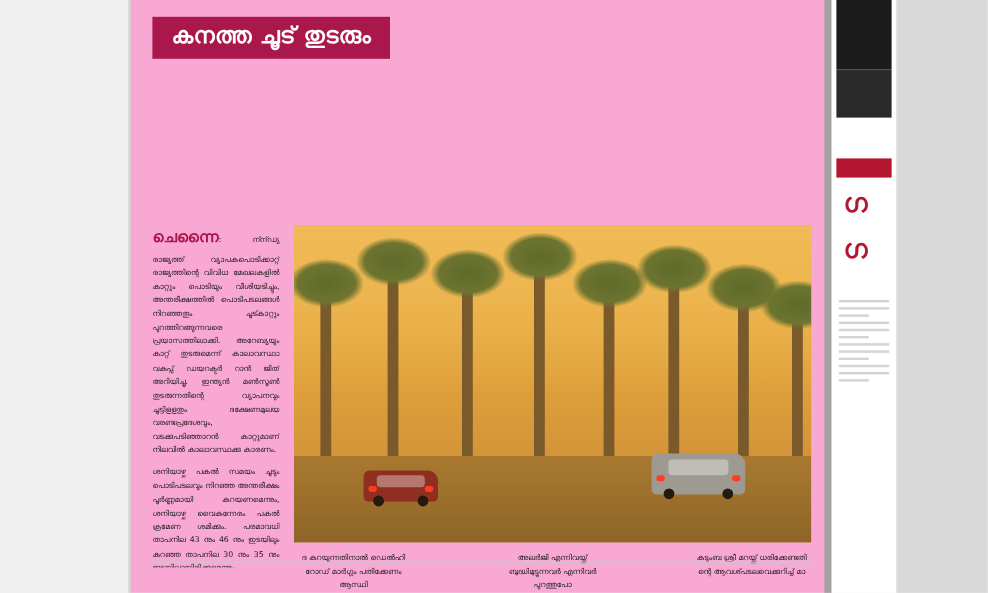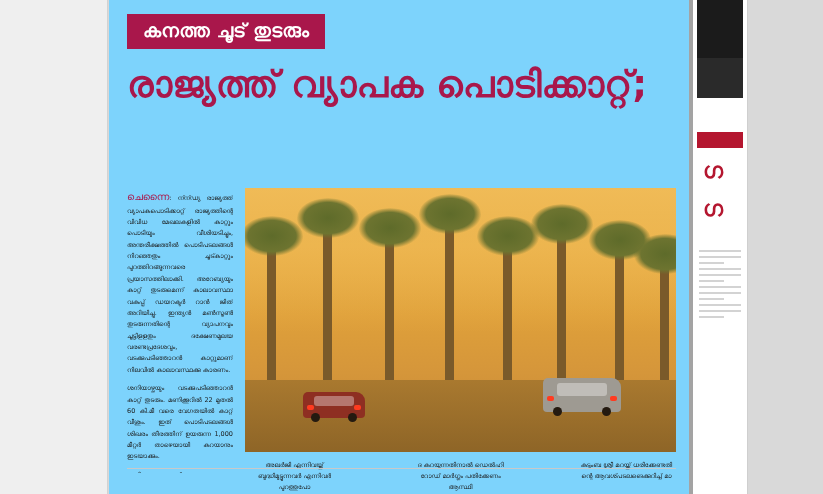--- a/index.html
+++ b/index.html
@@ -21,23 +21,23 @@
     background: #e9e9e9;
   }
 
   
   .article {
     position: absolute;
     left: 108px;
     top: 0;
     width: 585px;
     height: 494px;
-    background: #7dd3fc;
+    background: #f9a8d4;
     border-left: 1px solid #d8d8d8;
-    border-right: 4px solid #a3a3a3;
+    border-right: 6px solid #a3a3a3;
     box-sizing: border-box;
   }
 
   
   .gutter-left {
     position: absolute;
     left: 0;
     top: 0;
     width: 108px;
     height: 494px;
@@ -149,22 +149,22 @@
   .col-text p {
     margin: 0 0 7px 0;
     font-size: 6.5px;
     line-height: 1.75;
     color: #1a1a1a;
     text-align: justify;
     font-family: "DejaVu Sans", sans-serif;
   }
   .col-text p .lead {
     color: #a9174b;
-    font-weight: normal;
-    font-size: 10px;
+    font-weight: bold;
+    font-size: 13px;
   }
 
   .photo {
     position: absolute;
     left: 118px;
     top: 0;
     width: 431px;
     height: 264px;
     background: linear-gradient(#e2a63c 0%, #e8ad43 22%, #dfa03a 48%, #d5963a 70%, #c98c38 86%, #b97f33 100%);
     overflow: hidden;
@@ -259,28 +259,26 @@
 
   <div class="gutter-left">
     <div class="edge"></div>
   </div>
 
   <div class="article">
 
     <div class="kicker">കനത്ത ചൂട് തുടരും</div>
 
     <div class="headline">
-      <div>രാജ്യത്ത് വ്യാപക പൊടിക്കാറ്റ്;</div>
     </div>
 
     <div class="body-area">
 
       <div class="col-text">
         <p><span class="lead">ചെന്നൈ</span><span>: ന്ന്ഡ്യ രാജ്യത്ത് വ്യാപകപൊടിക്കാറ്റ് രാജ്യത്തിന്റെ വിവിധ മേഖലകളില്‍ കാറ്റും പൊടിയും വീശിയടിച്ചും, അന്തരീക്ഷത്തില്‍ പൊടിപടലങ്ങള്‍ നിറഞ്ഞതും ചൂട്കാറ്റും പുറത്തിറങ്ങുന്നവരെ പ്രയാസത്തിലാക്കി. അറേബ്യയും കാറ്റ് തുടരുമെന്ന് കാലാവസ്ഥാ വകുപ്പ് ഡയറക്ടര്‍ റാന്‍ ജിത് അറിയിച്ചു. ഇന്ത്യന്‍ മണ്‍സൂണ്‍ തുടരുന്നതിന്റെ വ്യാപനവും ചൂട്ടിളളതും ദക്ഷേണമുലയ വരണ്ടപ്രദേശവും, വടക്കുപടിഞ്ഞാറന്‍ കാറ്റുമാണ് നിലവില്‍ കാലാവസ്ഥക്കു കാരണം.</span></p>
-        <p><span>ശനിയാഴ്ചയും വടക്കുപടിഞ്ഞാറന്‍ കാറ്റ് തുടരും. മണിക്കൂറില്‍ 22 മുതല്‍ 60 കി.മീ വരെ വേഗതയില്‍ കാറ്റ് വീശും. ഇത് പൊടിപടലങ്ങള്‍ ശിഖരം തീരത്തിന് ഉയരുന്ന 1,000 മീറ്റര്‍ താഴെയായി കുറയാനും ഇടയാക്കും.</span></p>
         <p><span>ശനിയാഴ്ച പകല്‍ സമയം ചൂടും പൊടിപടലവും നിറഞ്ഞ അന്തരീക്ഷം പൂര്‍ണ്ണമായി കുറയണമെന്നും, ശനിയാഴ്ച വൈകുന്നേരം പകല്‍ ക്രമേണ ശമിക്കും. പരമാവധി താപനില 43 നും 46 നും ഇടയിലും കുറഞ്ഞ താപനില 30 നും 35 നും ഇടയിലായിരിക്കുമെന്നും പ്രതീക്ഷിക്കുന്നു. ഗ്രാമപ്രദേശങ്ങള്‍ക്കും.</span></p>
       </div>
 
       <div class="photo">
         <div class="haze"></div>
 
         <div class="palm" style="left:22px; height:150px;"></div>
         <div class="palm" style="left:78px; height:168px;"></div>
         <div class="palm" style="left:140px; height:158px;"></div>
         <div class="palm" style="left:200px; height:172px;"></div>
@@ -303,23 +301,23 @@
         <div class="car" style="left:298px; bottom:40px; width:78px; height:34px; background:#9e9a92;">
           <div class="win"></div>
           <div class="wheel" style="left:10px;"></div>
           <div class="wheel" style="right:10px;"></div>
           <div class="tail" style="left:4px; top:18px;"></div>
           <div class="tail" style="right:4px; top:18px;"></div>
         </div>
       </div>
 
       <div class="captions">
+        <div class="cap">ദ കുറയുന്നതിനാല്‍ ഡെല്‍ഹി റോഡ് മാര്‍ഗ്ഗം പതിക്കേണം ആസ്ഥി</div>
         <div class="cap">അലര്‍ജി എന്നിവയ്ക്ക് ബുദ്ധിമുട്ടുന്നവര്‍ എന്നിവര്‍ പുറത്തുപോ</div>
-        <div class="cap">ദ കുറയുന്നതിനാല്‍ ഡെല്‍ഹി റോഡ് മാര്‍ഗ്ഗം പതിക്കേണം ആസ്ഥി</div>
-        <div class="cap">കുടുംബ ശ്രീ മറയ്ക്ക് ധരിക്കേണ്ടതി ന്റെ ആവശ്പടലങെക്കുറിച്ച് മാ</div>
+        <div class="cap">കുടുംബ ശ്രീ മറയ്ക്ക് ധരിക്കേണ്ടതി ന്റെ ആവശ്പടലവെക്കുറിച്ച് മാ</div>
       </div>
 
     </div>
 
     <div class="rule-bottom"></div>
   </div>
 
   <div class="side-strip">
     <div class="blk strip-black-1"></div>
     <div class="blk strip-black-2"></div>

